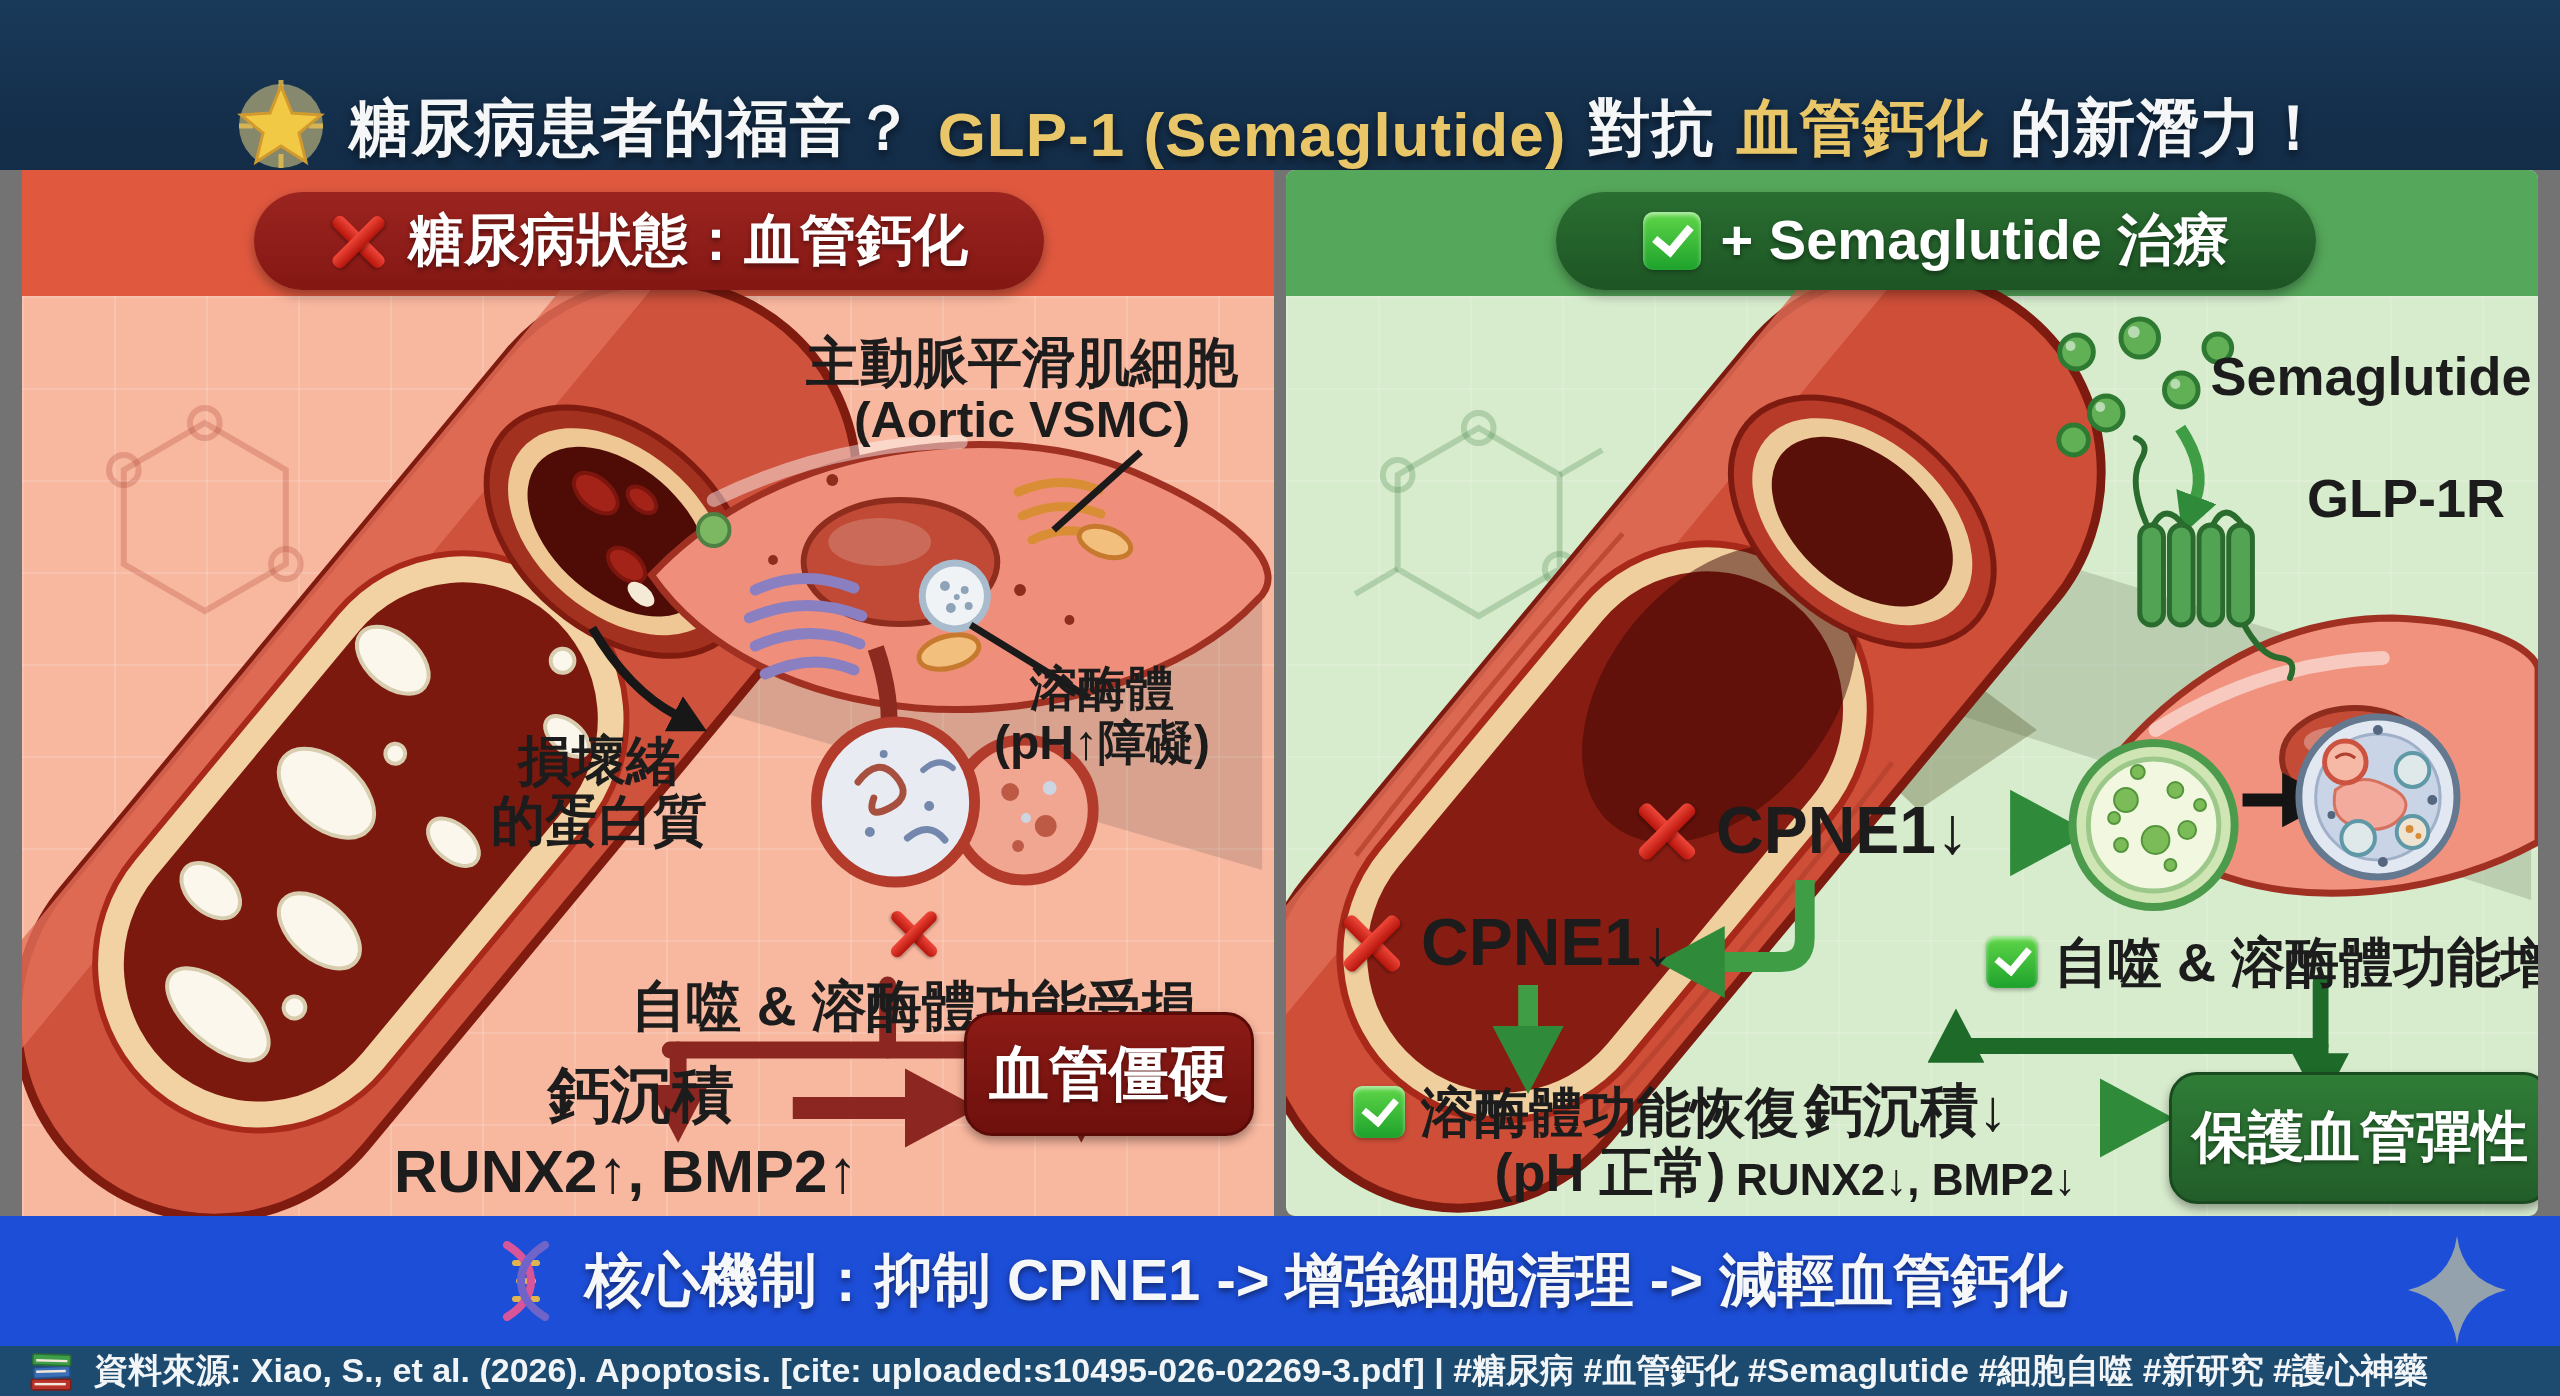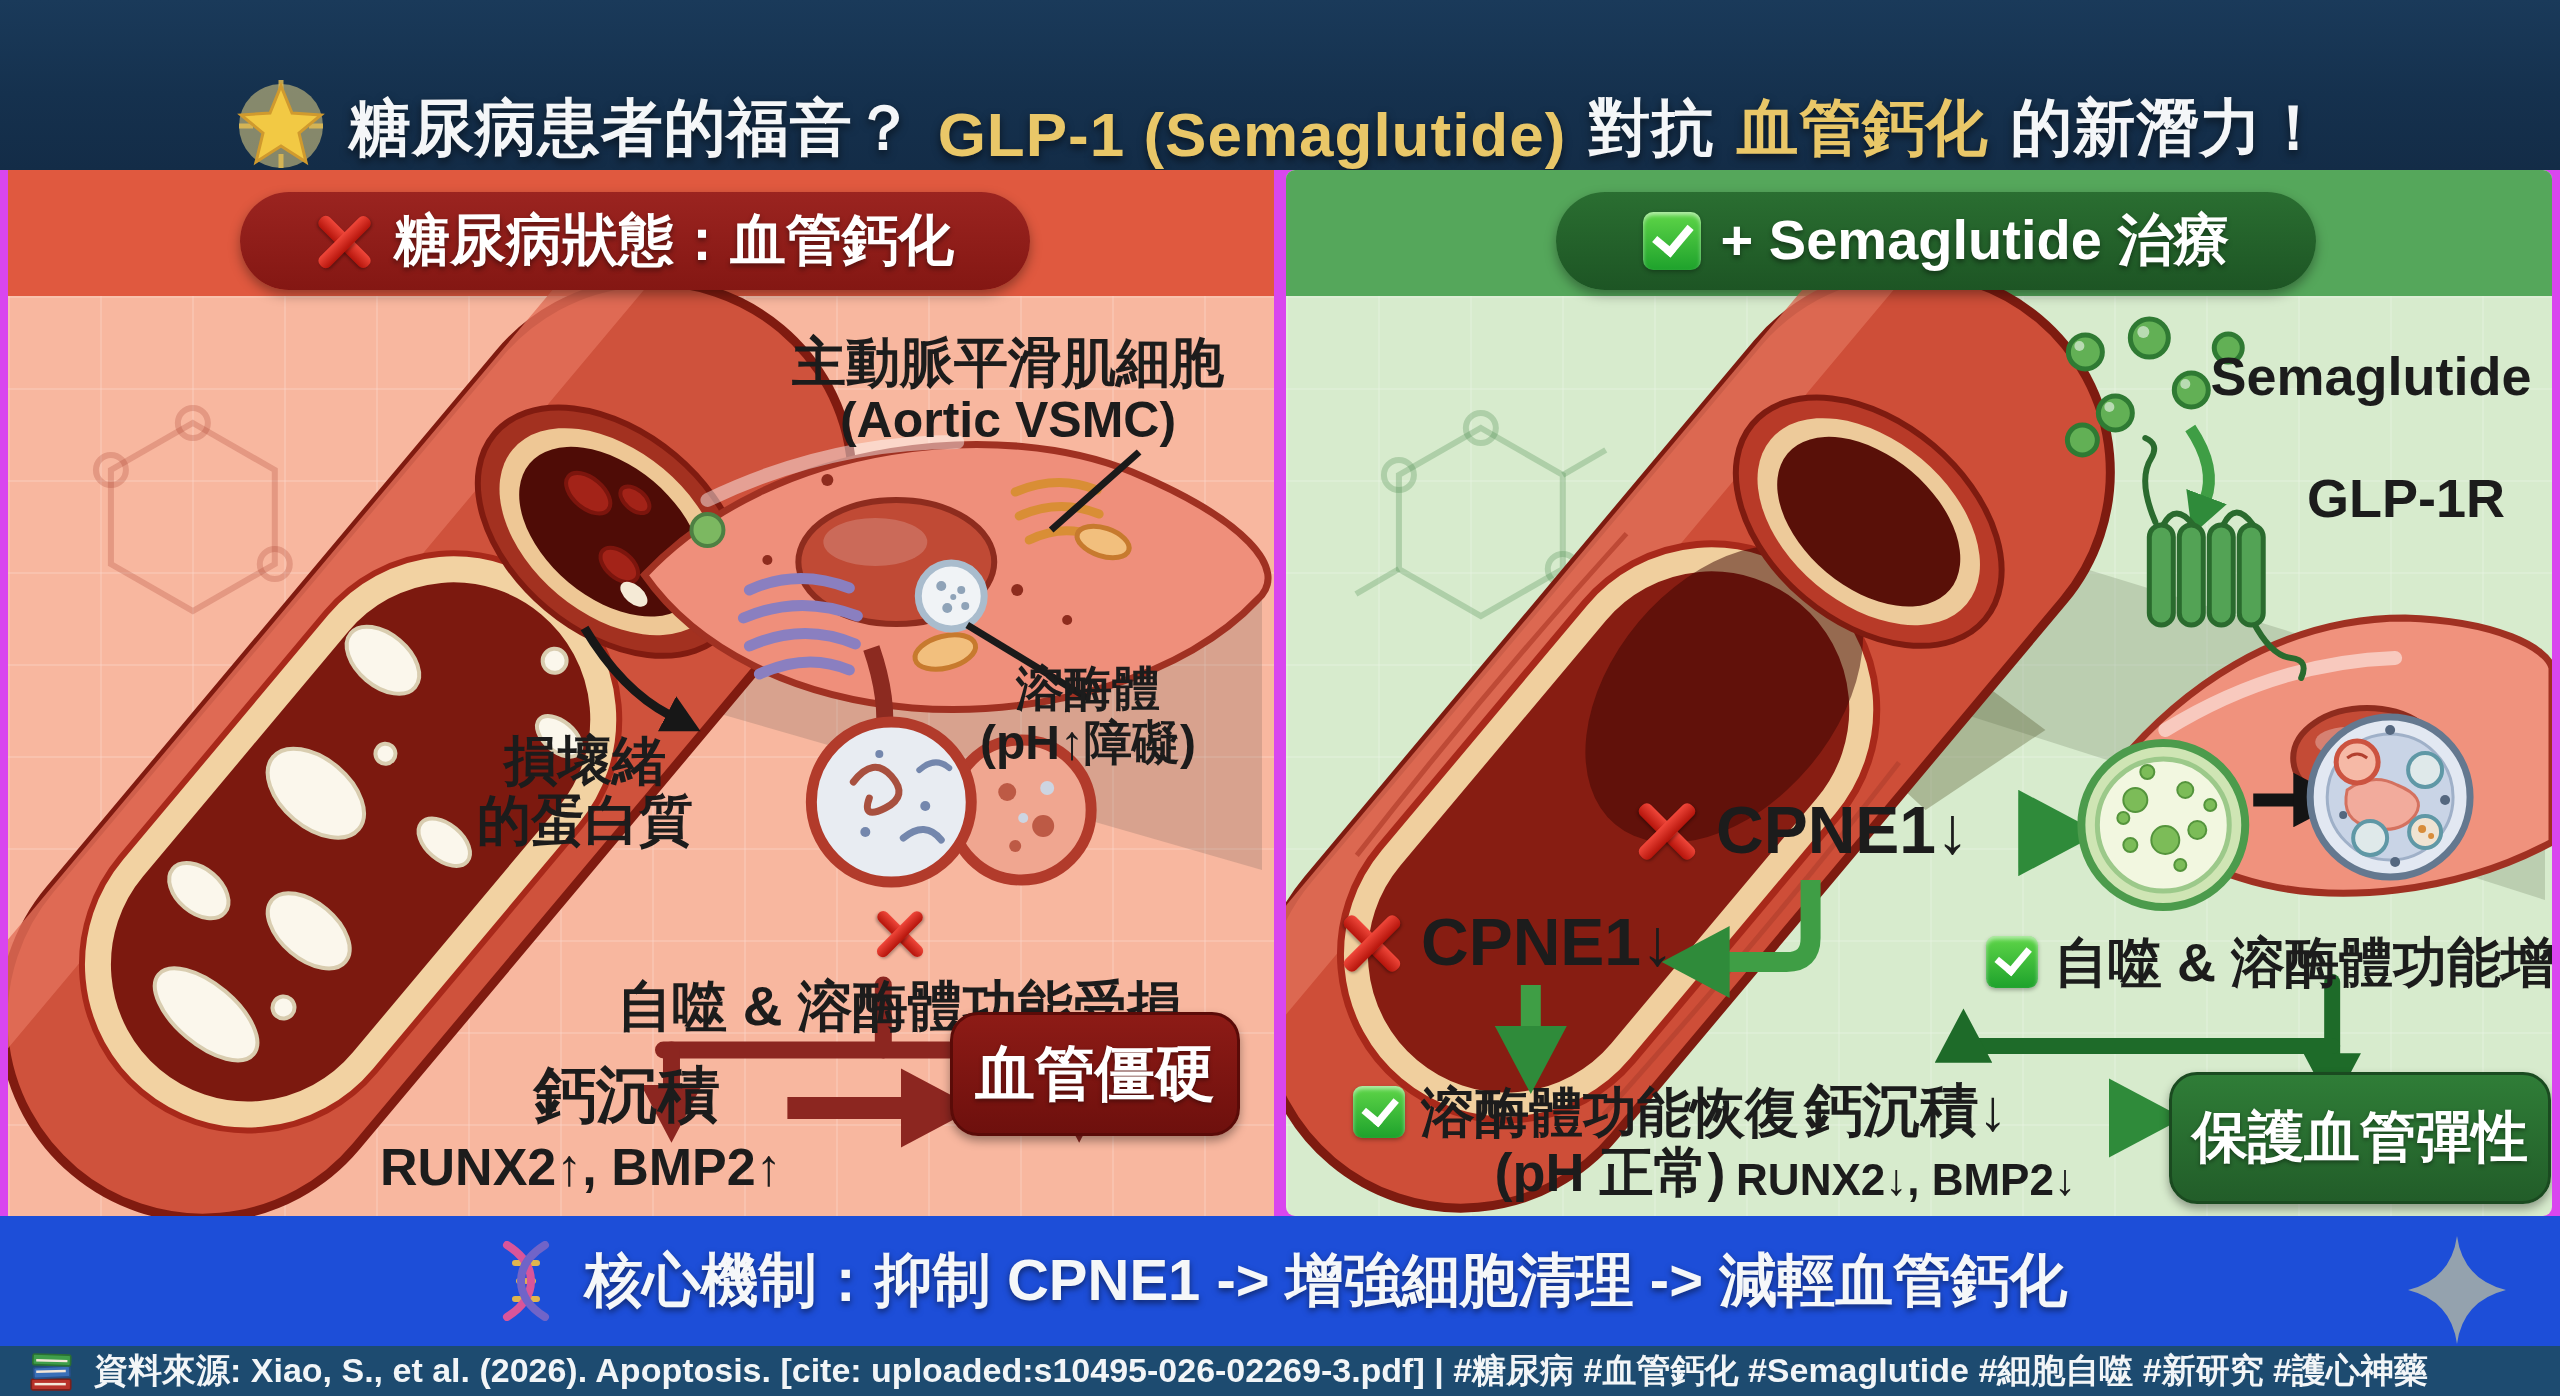--- a/index.html
+++ b/index.html
@@ -7,21 +7,21 @@
         font-family:"Liberation Sans","DejaVu Sans",sans-serif;background:#132c48;}
   
   .header{position:absolute;left:0;top:0;width:2560px;height:170px;
           background:linear-gradient(180deg,#1a3a5a 0%,#15314e 55%,#132c47 100%);
           display:flex;align-items:flex-end;justify-content:center;gap:22px;}
   .header .t{font-size:62px;font-weight:800;color:#f4f6f8;letter-spacing:1px;
              text-shadow:0 4px 8px rgba(0,0,0,.55);white-space:nowrap;}
   .header .gold{color:#e9c768;}
   
   .panels{position:absolute;left:0;top:170px;width:2560px;height:1046px;
-          display:flex;gap:12px;padding:0 8px;box-sizing:border-box;background:#d946ef;}
+          display:flex;gap:12px;padding:0 22px;box-sizing:border-box;background:#737373;}
   .panel{position:relative;flex:1 1 0;overflow:hidden;}
   .panel.left{background:#f8b79f;}
   .panel.right{background:#d7ebcd;border-radius:9px;}
   .strip{position:absolute;left:0;top:0;right:0;height:126px;}
   .panel.left .strip{background:#e0593f;}
   .panel.right .strip{background:#55a75b;}
   .grid{position:absolute;left:0;right:0;top:126px;bottom:0;opacity:.5;pointer-events:none;
         background-image:linear-gradient(rgba(255,255,255,.30) 2px,transparent 2px),
                          linear-gradient(90deg,rgba(255,255,255,.30) 2px,transparent 2px);
         background-size:92px 92px;}
@@ -236,21 +236,21 @@
         <div>損壞緒</div>
         <div>的蛋白質</div>
       </div>
       <div class="lbl row" style="left:512px;top:738px;width:760px;font-size:55px;gap:16px;flex-direction:column;">
         <span class="xicon" style="width:52px;height:52px;"></span>
         <span>自噬 &amp; 溶酶體功能受損</span>
       </div>
       <div class="lbl" style="left:412px;top:890px;width:300px;font-size:62px;text-align:right;">
         <div>鈣沉積</div>
       </div>
-      <div class="lbl" style="left:372px;top:968px;width:400px;font-size:52px;">
+      <div class="lbl" style="left:372px;top:968px;width:400px;font-size:60px;">
         <div>RUNX2↑, BMP2↑</div>
       </div>
       <div class="outbox red" style="left:942px;top:842px;width:284px;height:118px;font-size:60px;">
         <span>血管僵硬</span>
       </div>
     </div>
 
     <div class="panel right">
       <div class="strip"></div>
       <div class="grid"></div>

